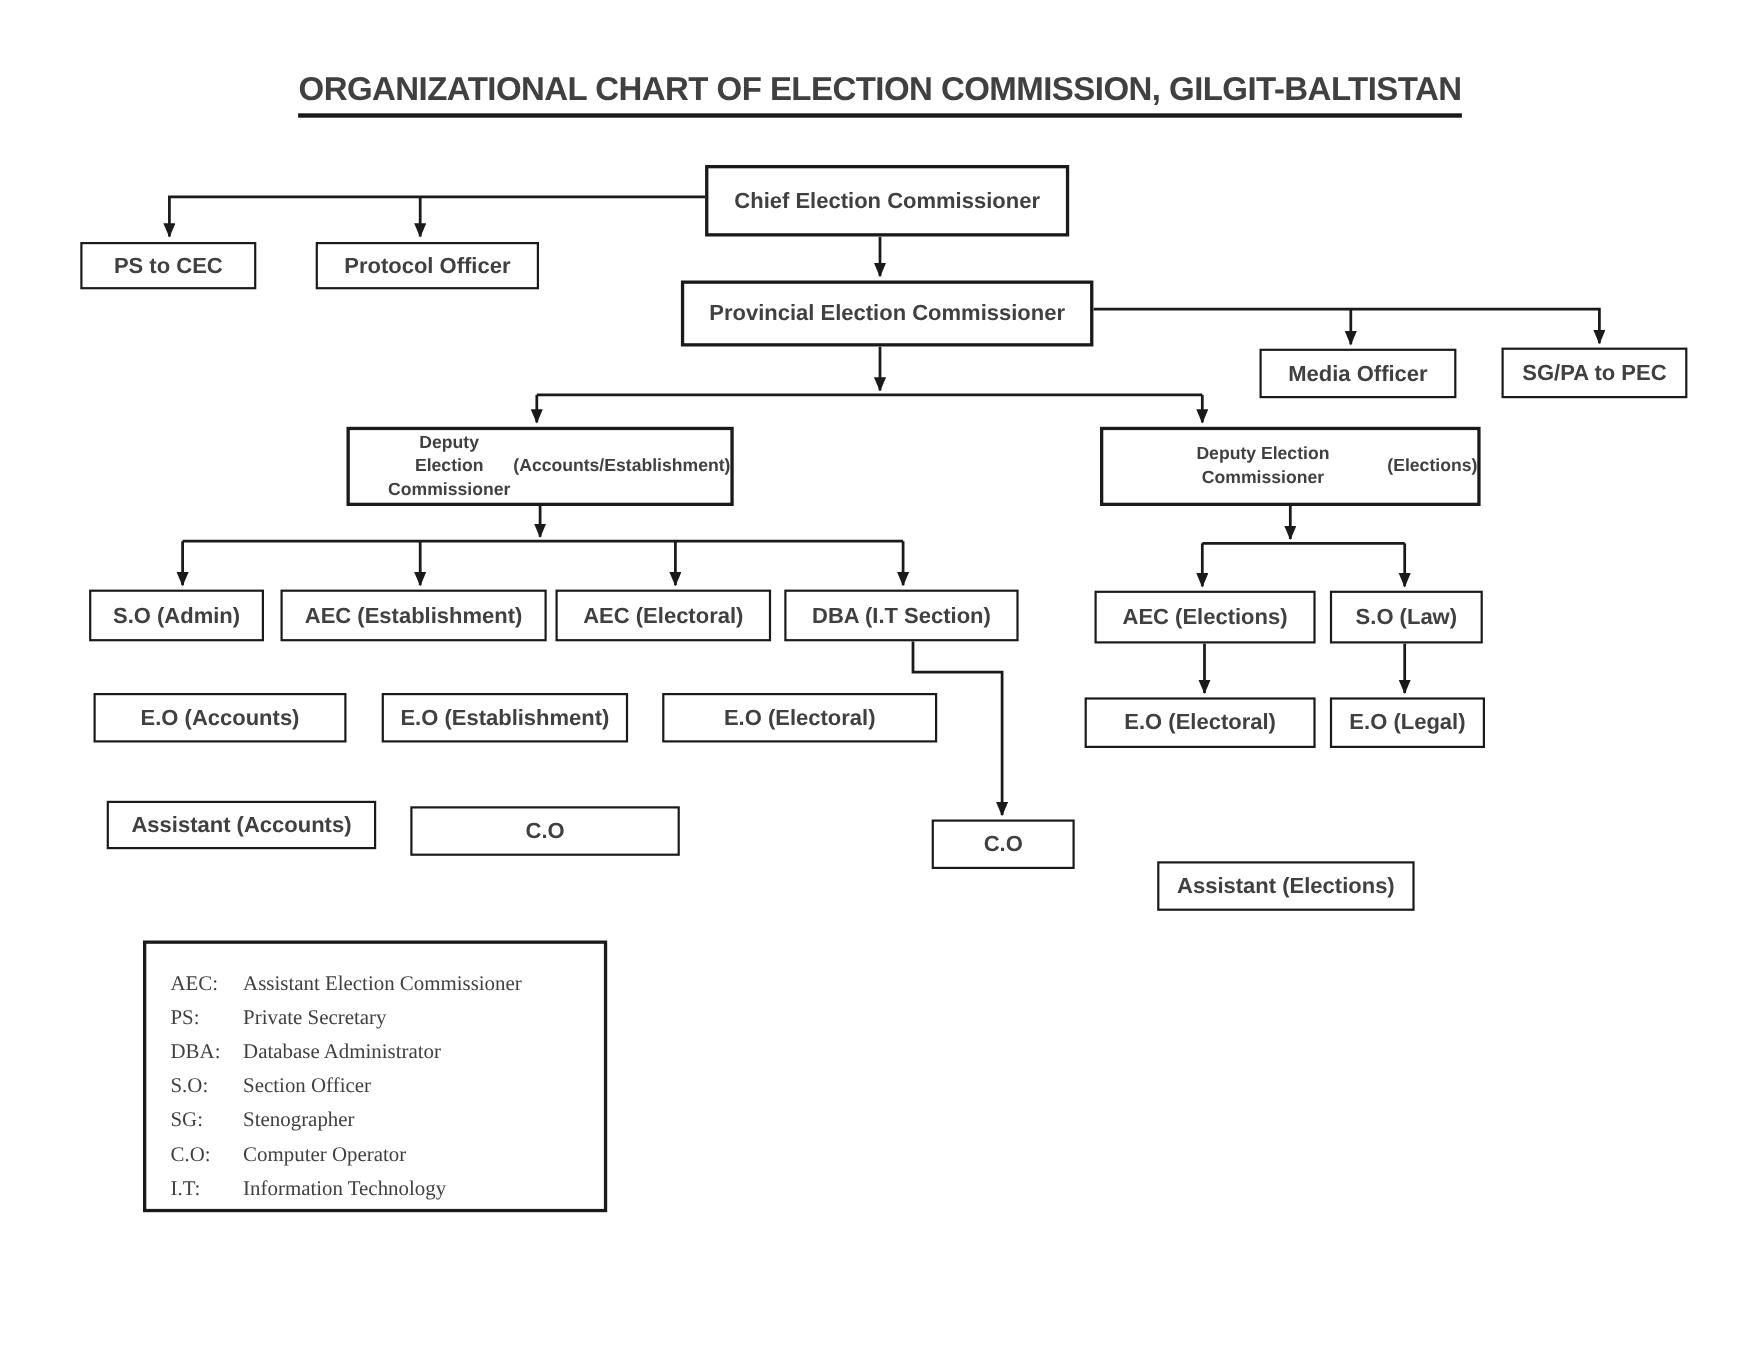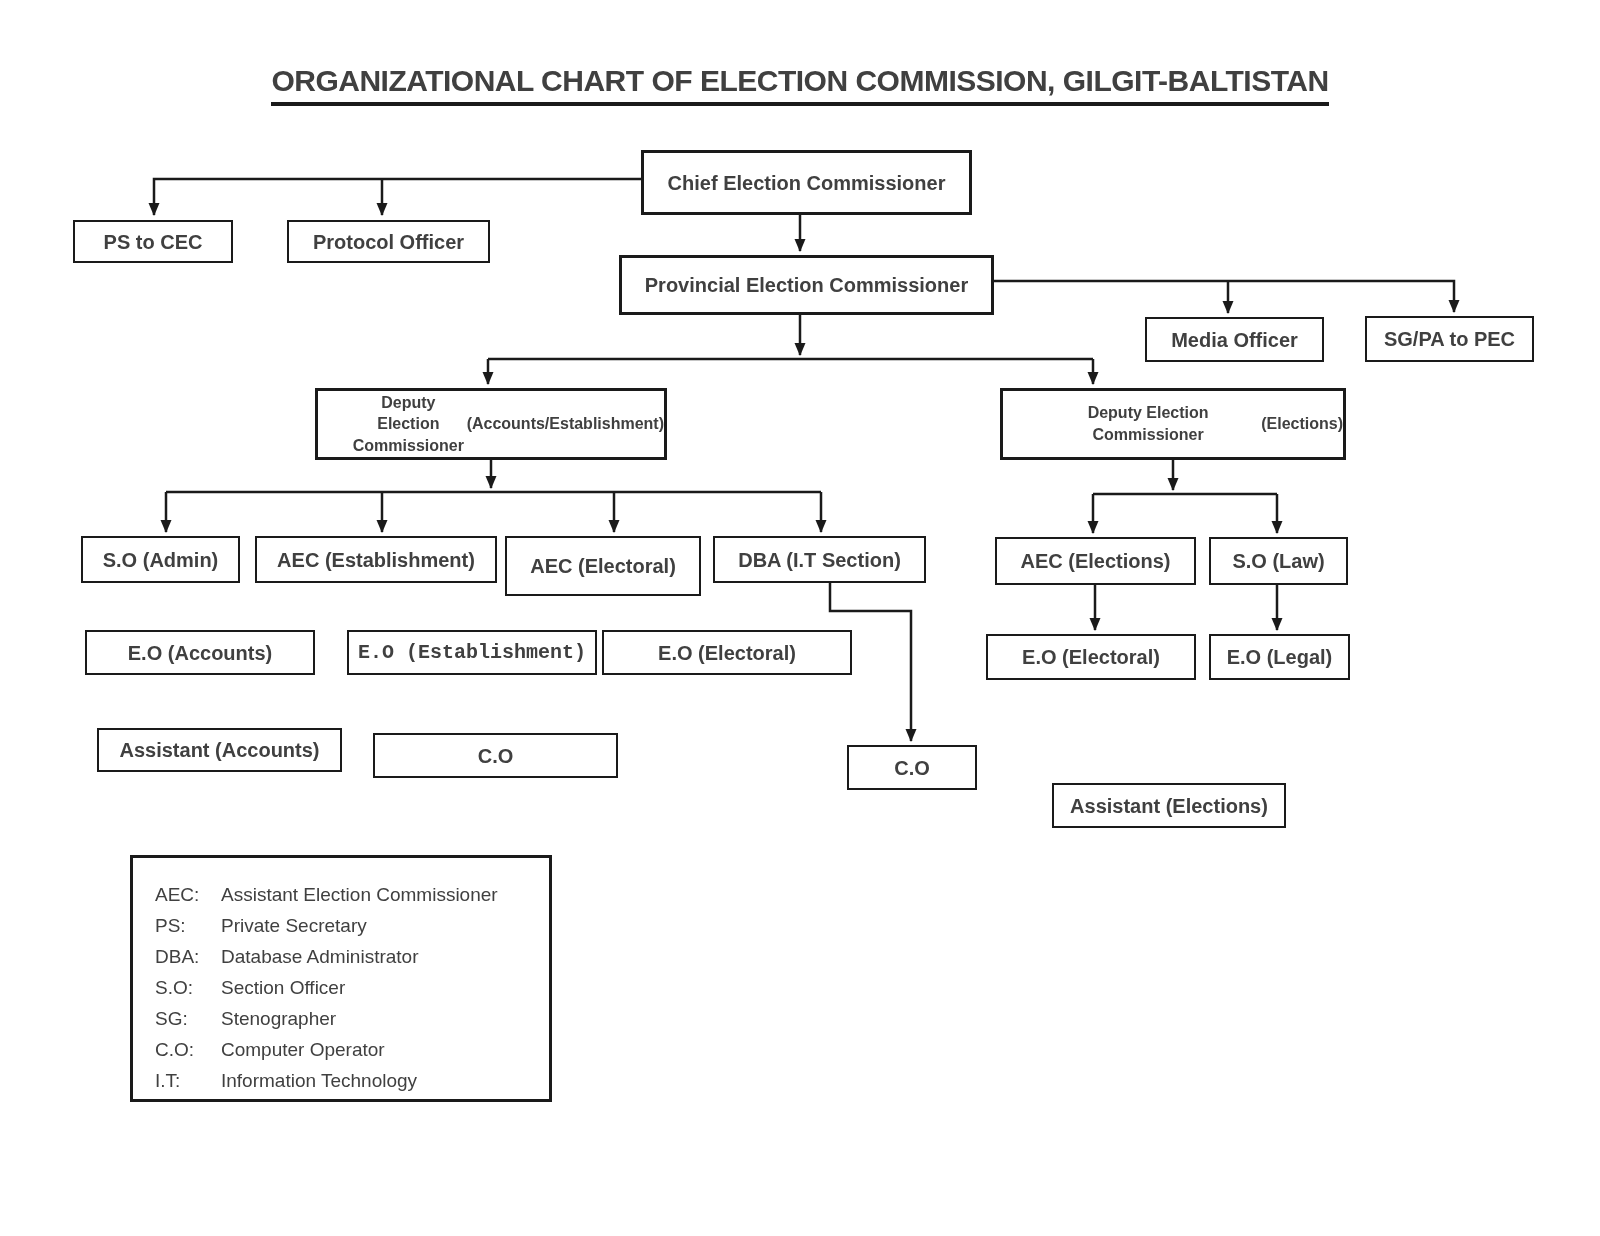--- a/index.html
+++ b/index.html
@@ -19,21 +19,21 @@
     position:absolute;box-sizing:border-box;background:#ffffff;border:2px solid #1a1a1a;
     display:flex;align-items:center;justify-content:center;text-align:center;
     font-weight:700;font-size:20px;line-height:1.2;
   }
   .thick{border-width:3px;}
   .two{flex-direction:row;font-size:16px;line-height:1.35;padding-left:32px;}
   .legend{
     position:absolute;left:130px;top:855px;width:422px;height:247px;box-sizing:border-box;
     border:3px solid #1a1a1a;background:#fff;padding:21px 0 0 22px;
   }
-  .lrow{display:flex;font-size:19px;font-weight:400;line-height:31px;}
+  .lrow{display:flex;font-size:19px;font-weight:400;line-height:31px;font-family:Liberation Serif, serif;}
   .lrow .abbr{width:66px;flex:0 0 66px;}
   .lrow .meaning{flex:1;}
 </style>
 </head>
 <body>
 
 <div class="canvas">
 
   <h1 class="title"><span>ORGANIZATIONAL CHART OF ELECTION COMMISSION, GILGIT-BALTISTAN</span></h1>
 
@@ -96,31 +96,31 @@
 
   <div class="node thick two" style="left:1000px;top:388px;width:346px;height:72px;">
     <span>Deputy Election Commissioner</span>
     <span>(Elections)</span>
   </div>
 
   <div class="node" style="left:81px;top:536px;width:159px;height:47px;">S.O (Admin)</div>
 
   <div class="node" style="left:255px;top:536px;width:242px;height:47px;">AEC (Establishment)</div>
 
-  <div class="node" style="left:505px;top:536px;width:196px;height:60px;">AEC (Electoral)</div>
+  <div class="node" style="left:505px;top:536px;width:196px;height:47px;">AEC (Electoral)</div>
 
   <div class="node" style="left:713px;top:536px;width:213px;height:47px;">DBA (I.T Section)</div>
 
   <div class="node" style="left:995px;top:537px;width:201px;height:48px;">AEC (Elections)</div>
 
   <div class="node" style="left:1209px;top:537px;width:139px;height:48px;">S.O (Law)</div>
 
   <div class="node" style="left:85px;top:630px;width:230px;height:45px;">E.O (Accounts)</div>
 
-  <div class="node" style="left:347px;top:630px;width:250px;height:45px;font-family:Liberation Mono, monospace;">E.O (Establishment)</div>
+  <div class="node" style="left:347px;top:630px;width:224px;height:45px;">E.O (Establishment)</div>
 
   <div class="node" style="left:602px;top:630px;width:250px;height:45px;">E.O (Electoral)</div>
 
   <div class="node" style="left:986px;top:634px;width:210px;height:46px;">E.O (Electoral)</div>
 
   <div class="node" style="left:1209px;top:634px;width:141px;height:46px;text-align:right;">E.O (Legal)</div>
 
   <div class="node" style="left:97px;top:728px;width:245px;height:44px;">Assistant (Accounts)</div>
 
   <div class="node" style="left:373px;top:733px;width:245px;height:45px;">C.O</div>

